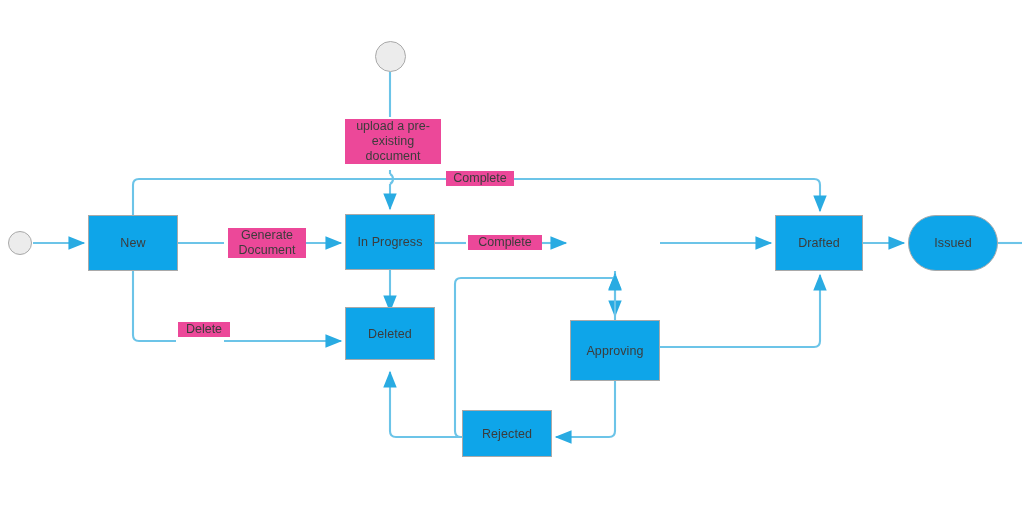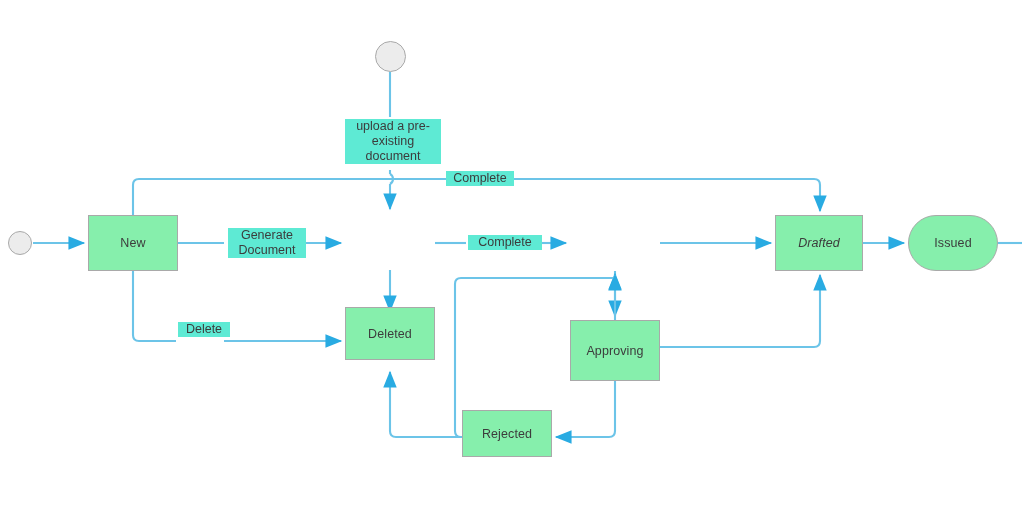--- a/index.html
+++ b/index.html
@@ -4,21 +4,21 @@
 <title>State Diagram</title>
 <style>
   html,body{margin:0;padding:0;background:#ffffff;}
   body{width:1022px;height:509px;font-family:"Liberation Sans",sans-serif;overflow:hidden;}
   #canvas{position:relative;width:1022px;height:509px;background:#ffffff;}
   svg.edges{position:absolute;left:0;top:0;width:1022px;height:509px;}
 
   .node{
     position:absolute;
     box-sizing:border-box;
-    background:#86efac;
+    background:#0ea5e9;
     border:1.5px solid #a9a9a9;
     display:flex;align-items:center;justify-content:center;
     font-size:12.5px;color:#3c3c3c;
     letter-spacing:.1px;
     z-index:3;
   }
   .pseudostate{
     position:absolute;
     box-sizing:border-box;
     background:#ececec;
@@ -26,21 +26,21 @@
     border-radius:50%;
     z-index:3;
   }
   .edge-label{
     position:absolute;
     font-size:12.5px;
     color:#3c3c3c;
     line-height:15px;
     white-space:pre-line;
     z-index:4;
-    background:#5eead4;
+    background:#ec4899;
     padding:0 3px;
   }
   .el-center{text-align:center;}
   .el-left{text-align:center;}
 </style>
 </head>
 <body>
 
 <div id="canvas">
 
@@ -94,23 +94,26 @@
     </g>
   </svg>
 
   <div class="pseudostate" style="left:8px;top:231px;width:24px;height:24px;"></div>
   <div class="pseudostate" style="left:375px;top:41px;width:31px;height:31px;"></div>
 
   <div class="node" style="left:88px;top:215px;width:90px;height:56px;">
     <span>New</span>
   </div>
 
+  <div class="node" style="left:345px;top:214px;width:90px;height:56px;">
+    <span>In Progress</span>
+  </div>
 
 
-  <div class="node" style="left:775px;top:215px;width:88px;height:56px;font-style:italic;">
+  <div class="node" style="left:775px;top:215px;width:88px;height:56px;">
     <span>Drafted</span>
   </div>
 
   <div class="node" style="left:908px;top:215px;width:90px;height:56px;border-radius:28px;">
     <span>Issued</span>
   </div>
 
   <div class="node" style="left:345px;top:307px;width:90px;height:53px;">
     <span>Deleted</span>
   </div>

